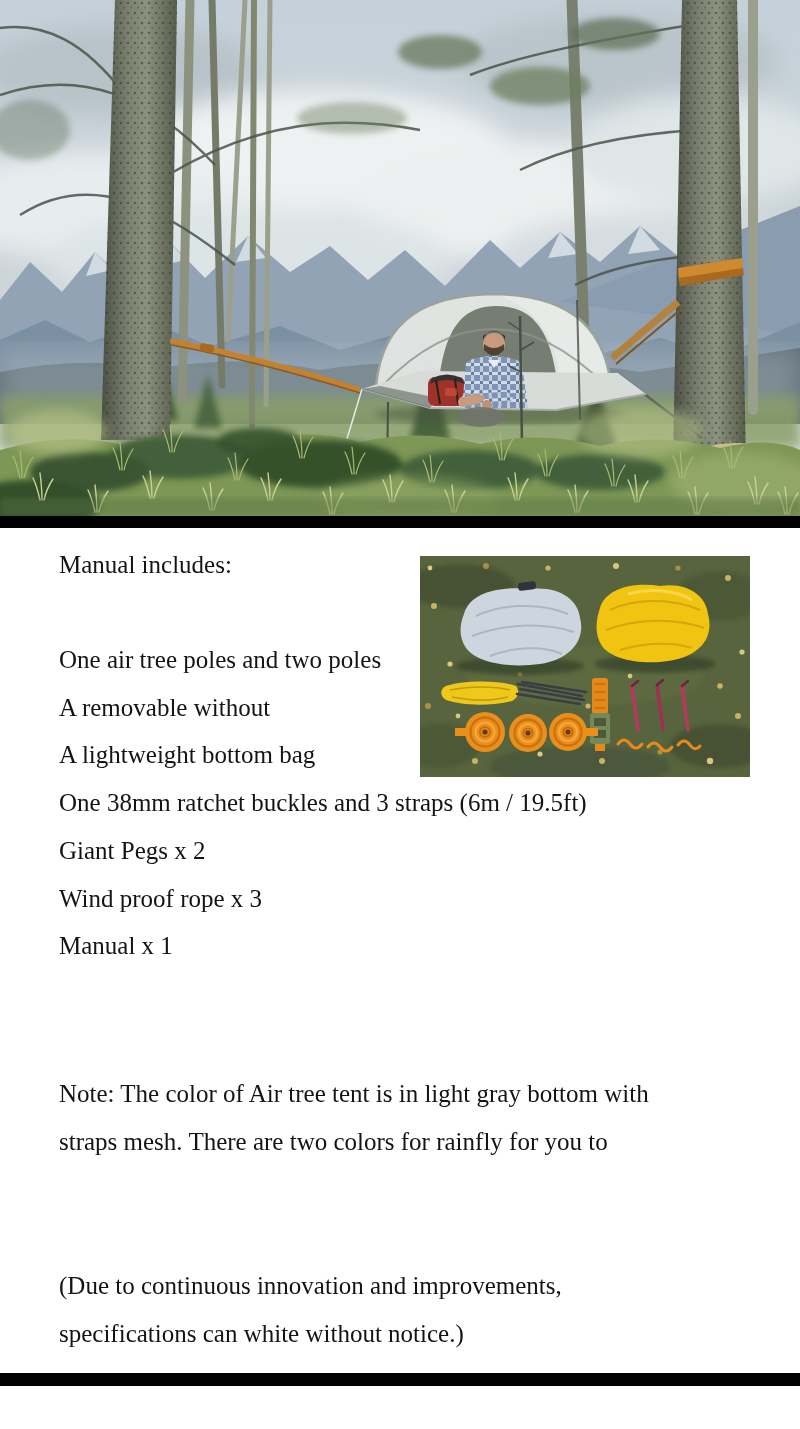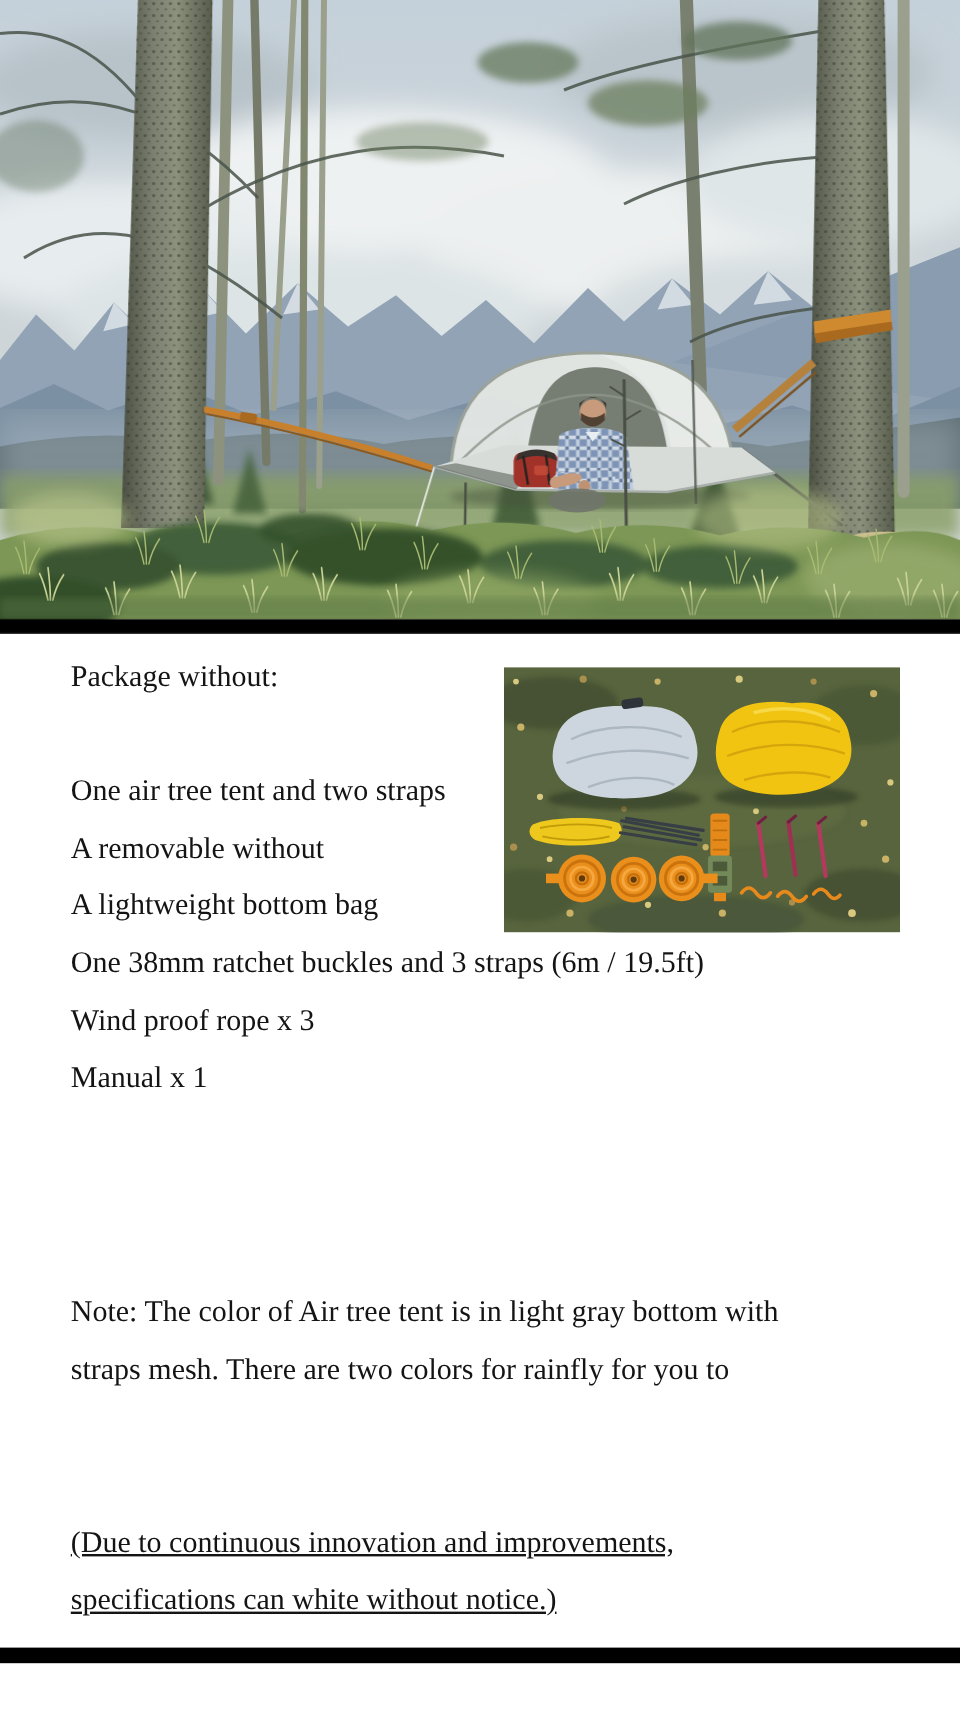--- a/index.html
+++ b/index.html
@@ -5,21 +5,21 @@
   html,body{margin:0;padding:0;background:#ffffff;}
   body{width:800px;height:1429px;position:relative;font-family:"Liberation Serif","DejaVu Serif",serif;color:#141414;overflow:hidden;}
   .hero{position:absolute;left:0;top:0;width:800px;height:516px;}
   .bar{position:absolute;left:0;width:800px;background:#000;}
   .bar-top{top:516px;height:12px;}
   .bar-bottom{top:1373px;height:13px;}
   .pkg-title{position:absolute;left:59px;top:548px;font-size:25px;line-height:34px;}
   .product-photo{position:absolute;left:420px;top:556px;width:330px;height:221px;}
   .pkg-list{position:absolute;left:59px;top:636px;}
   .note-block{position:absolute;left:59px;top:1070px;}
-  .disclaimer-block{position:absolute;left:59px;top:1262px;text-decoration:underline;}
+  .disclaimer-block{position:absolute;left:59px;top:1262px;}
   .text-line{font-size:25px;line-height:47.7px;white-space:pre;}
   svg{display:block;}
 </style>
 </head>
 <body>
 
 <div class="hero" role="img" aria-label="Man sitting in a light grey tree tent suspended with orange straps between tall pine trunks, mountain range and cloudy sky behind, grassy meadow in front">
 <svg viewBox="0 0 800 516" width="800" height="516" preserveAspectRatio="none">
   <defs>
     <linearGradient id="sky" x1="0" y1="0" x2="0" y2="1">
@@ -239,21 +239,21 @@
           <use href="#tuft" x="300" y="458"></use>
           <use href="#tuft" x="170" y="452"></use>
     </g>
     <rect x="0" y="498" width="800" height="18" fill="#5a7544" opacity=".45" filter="url(#b3)"></rect>
   </g>
 </svg>
 </div>
 
 <div class="bar bar-top"></div>
 
-<div class="pkg-title">Package without:</div>
+<div class="pkg-title">Manual includes:</div>
 
 <div class="product-photo" role="img" aria-label="Package contents on grass: folded grey tent, folded yellow flysheet, yellow stuff sack, pole bundle, orange ratchet strap, pegs, three orange strap rolls and ropes">
 <svg viewBox="0 0 330 221" width="330" height="221" preserveAspectRatio="none">
   <defs>
     <filter id="pb2">
           <feGaussianBlur stdDeviation="2"></feGaussianBlur>
         </filter>
   </defs>
   <rect width="330" height="221" fill="#57643d"></rect>
   <g filter="url(#pb2)" opacity=".75">
@@ -359,24 +359,25 @@
 
   <g stroke="#e8891c" stroke-width="3" fill="none" stroke-linecap="round">
     <path d="M198,188 q6,-8 12,0 q6,8 12,0"></path>
     <path d="M228,191 q6,-8 12,0 q6,8 12,0"></path>
     <path d="M258,189 q6,-8 12,0 q5,7 10,1"></path>
   </g>
 </svg>
 </div>
 
 <div class="pkg-list">
-    <div class="text-line">One air tree tent and two straps</div>
+    <div class="text-line">One air tree poles and two poles</div>
     <div class="text-line">A removable without</div>
     <div class="text-line">A lightweight bottom bag</div>
     <div class="text-line">One 38mm ratchet buckles and 3 straps (6m / 19.5ft)</div>
+    <div class="text-line">Giant Pegs x 2</div>
     <div class="text-line">Wind proof rope x 3</div>
     <div class="text-line">Manual x 1</div>
   </div>
 
 <div class="note-block">
     <div class="text-line">Note: The color of Air tree tent is in light gray bottom with</div>
     <div class="text-line">straps mesh. There are two colors for rainfly for you to</div>
   </div>
 
 <div class="disclaimer-block">

